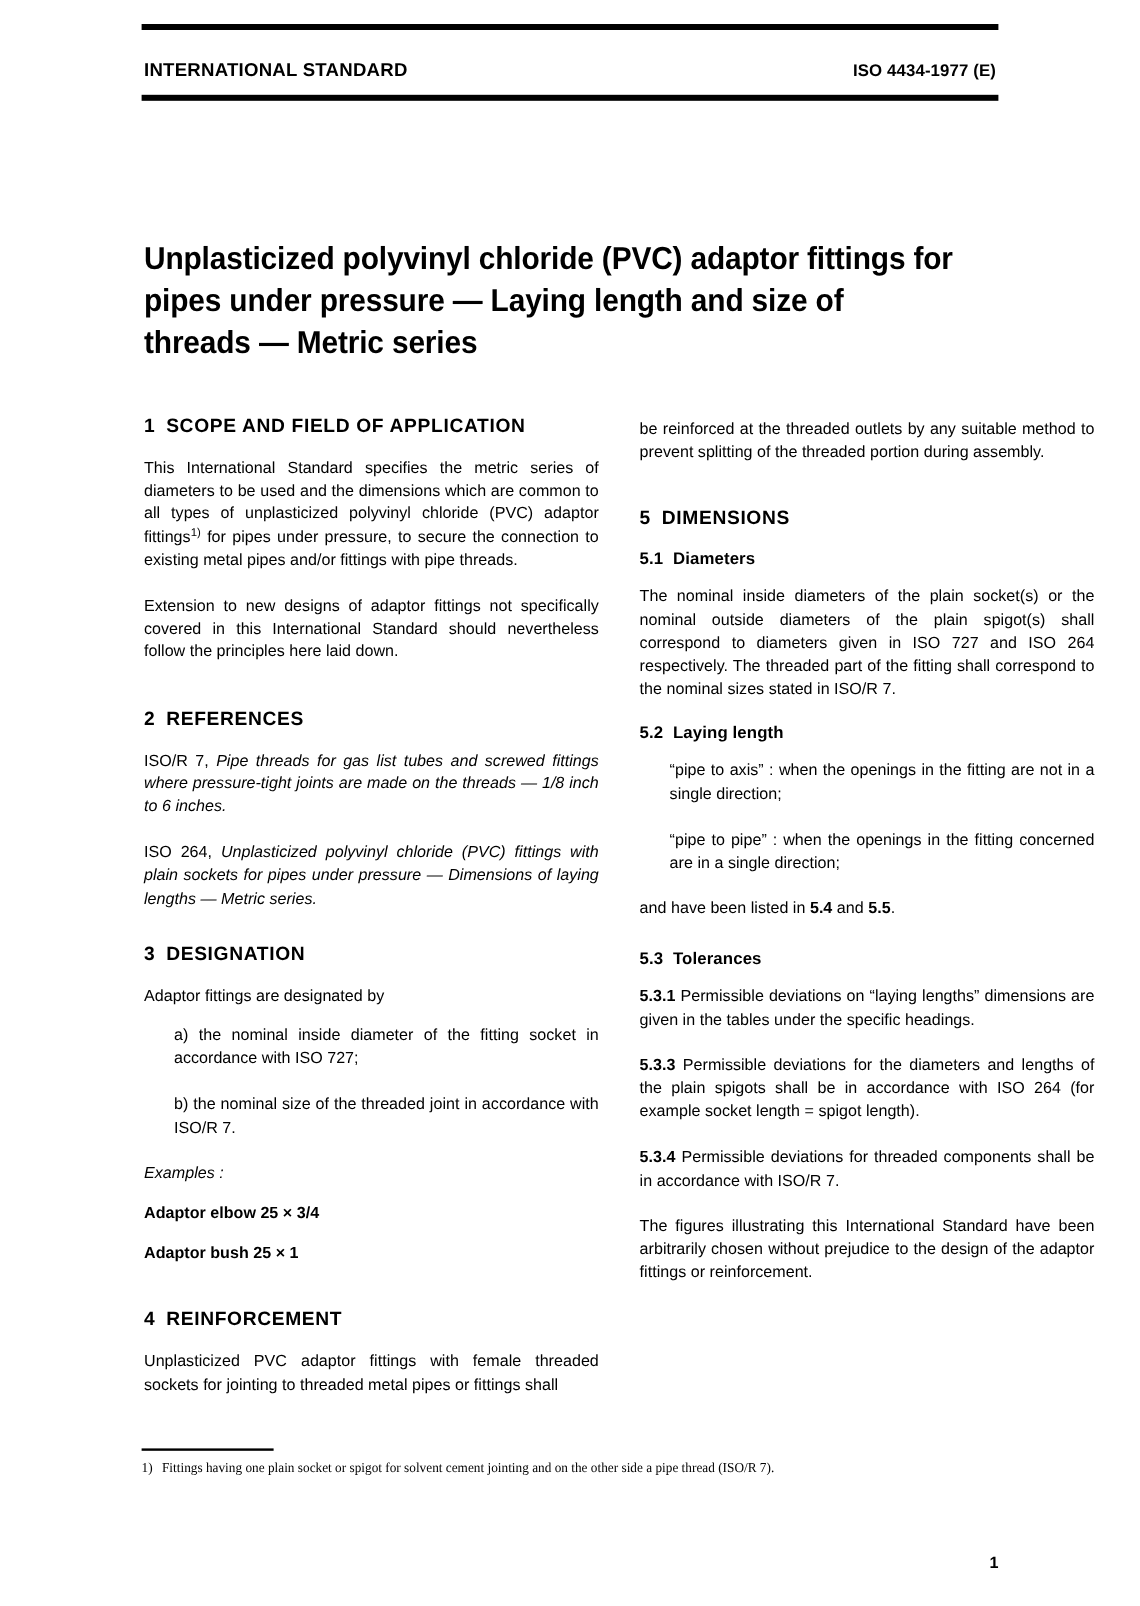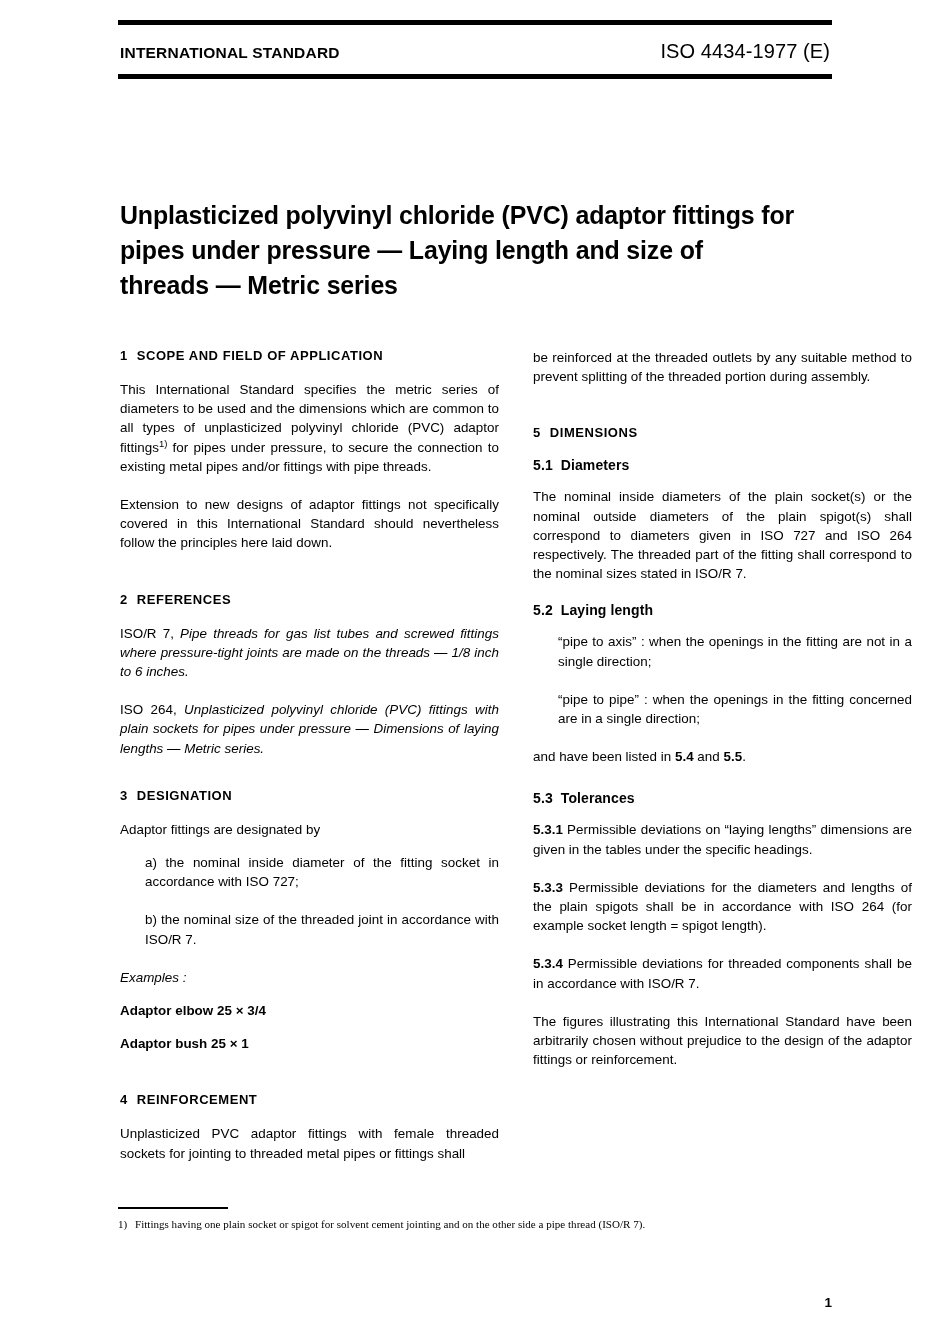--- a/index.html
+++ b/index.html
@@ -30,31 +30,31 @@
   }
   .rule-thick {
     height: 5px;
     background: #000;
     width: 100%;
   }
   .header-row {
     display: flex;
     justify-content: space-between;
     align-items: baseline;
-    padding: 15px 2px 11px 2px;
+    padding: 25px 2px 11px 2px;
   }
   .header-left {
     font-size: 15.5px;
     font-weight: bold;
     letter-spacing: 0.2px;
     white-space: nowrap;
   }
   .header-right {
-    font-size: 20px;
-    font-weight: normal;
+    font-size: 14px;
+    font-weight: bold;
     letter-spacing: 0.1px;
     white-space: nowrap;
   }
 
   
   .doc-title {
     position: absolute;
     left: 120px;
     top: 180px;
     width: 720px;
@@ -69,21 +69,21 @@
   
   .col {
     position: absolute;
     top: 348px;
     width: 379px;
   }
   .col-left  { left: 120px; }
   .col-right { left: 533px; }
 
   h2.sec {
-    font-size: 13px;
+    font-size: 16px;
     font-weight: bold;
     letter-spacing: 0.55px;
     margin: 0 0 16px 0;
     line-height: 16px;
   }
   h2.sec .num { margin-right: 9px; }
 
   h3.subsec {
     font-size: 14px;
     font-weight: bold;

